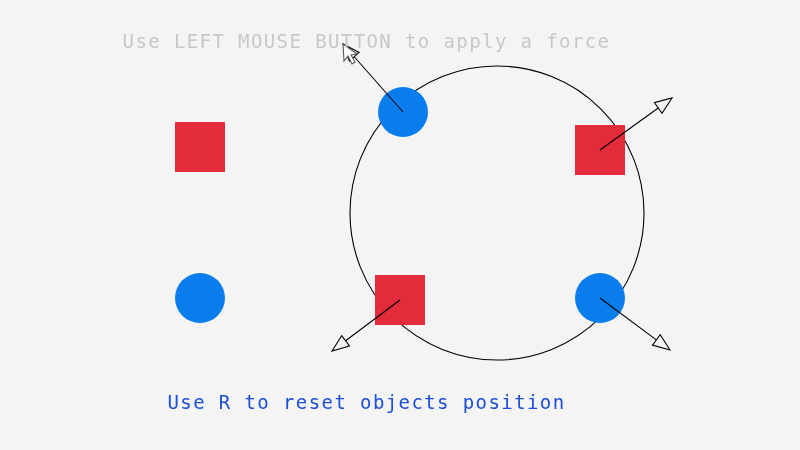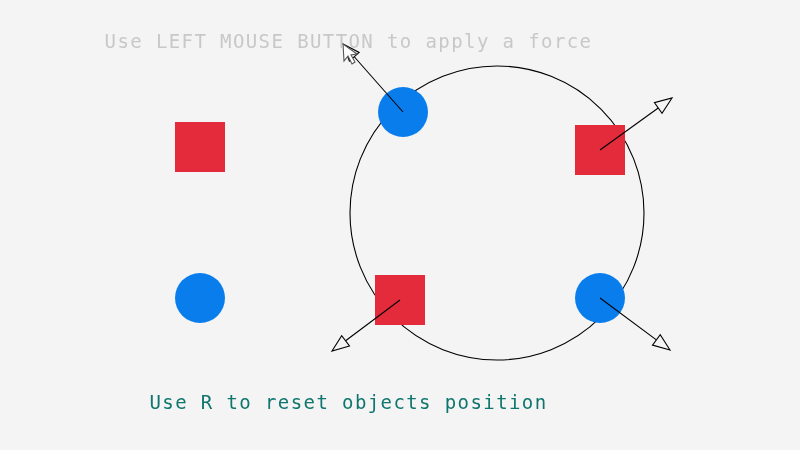--- a/index.html
+++ b/index.html
@@ -22,36 +22,36 @@
     position: absolute;
     left: 0;
     top: 0;
     width: 800px;
     height: 450px;
     display: block;
   }
   .hud-text {
     position: absolute;
     width: 697px;
-    left: 0;
+    left: 18px;
     text-align: center;
     font-family: "DejaVu Sans Mono", monospace;
     font-size: 19px;
     letter-spacing: 1.4px;
     white-space: nowrap;
     user-select: none;
     pointer-events: none;
   }
   #hint-top {
     top: 30px;
     color: #c8c8c8;
   }
   #hint-bottom {
     top: 391px;
-    color: #0f766e;
+    color: #1d4ed8;
   }
 </style>
 </head>
 <body>
 
 <div id="stage">
 
   <svg id="scene" viewBox="0 0 800 450">
     <defs></defs>
 

